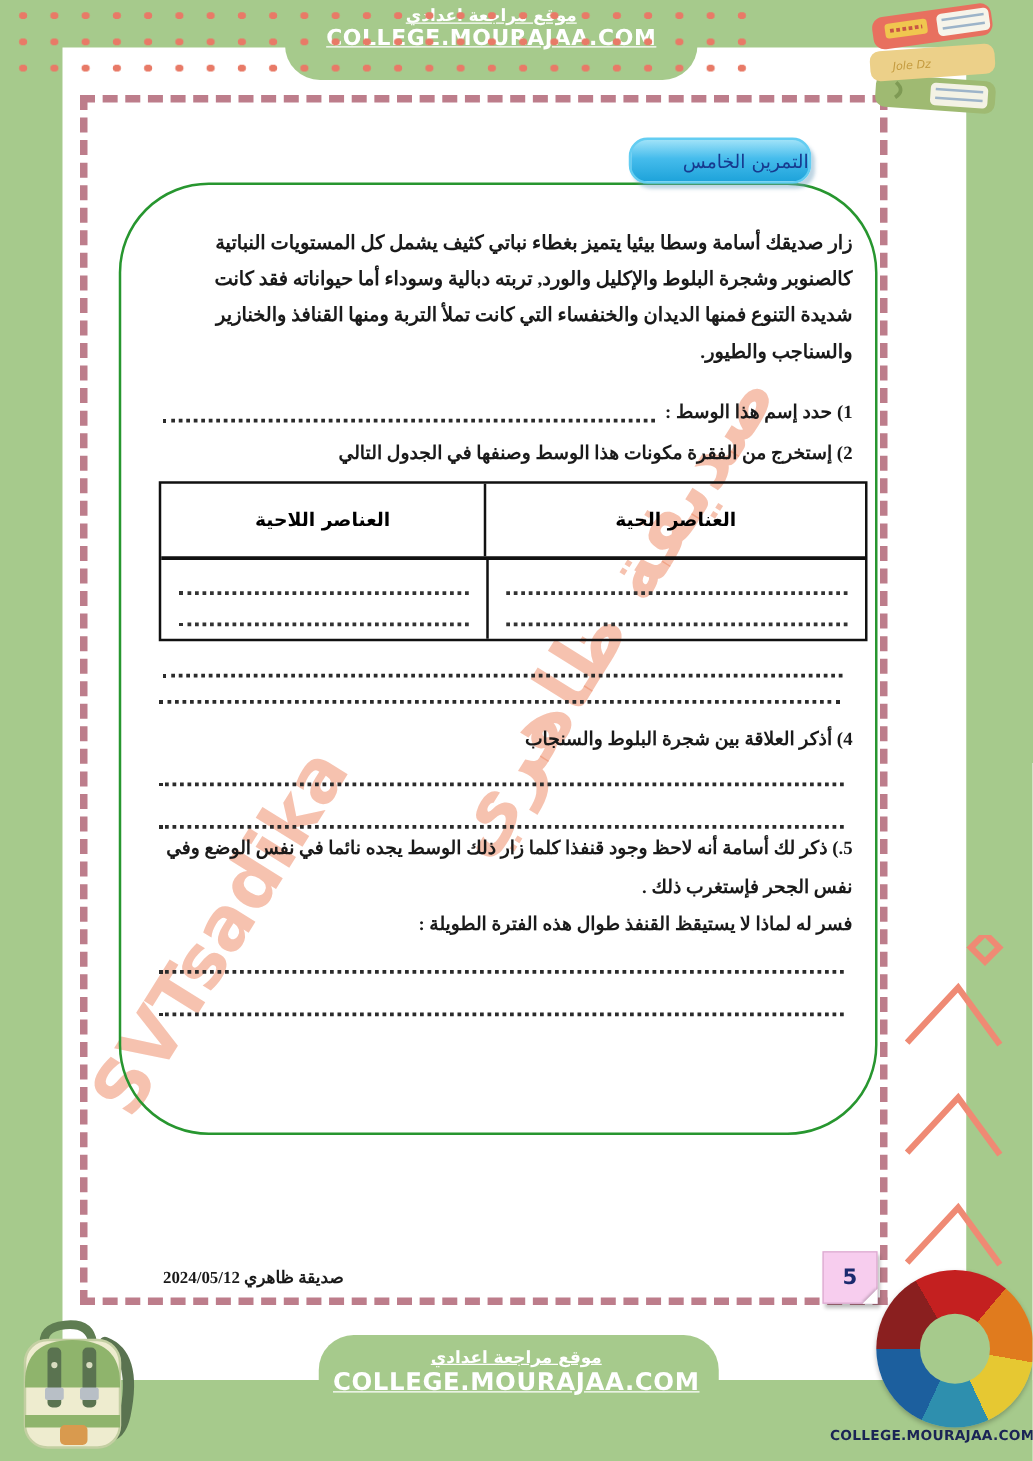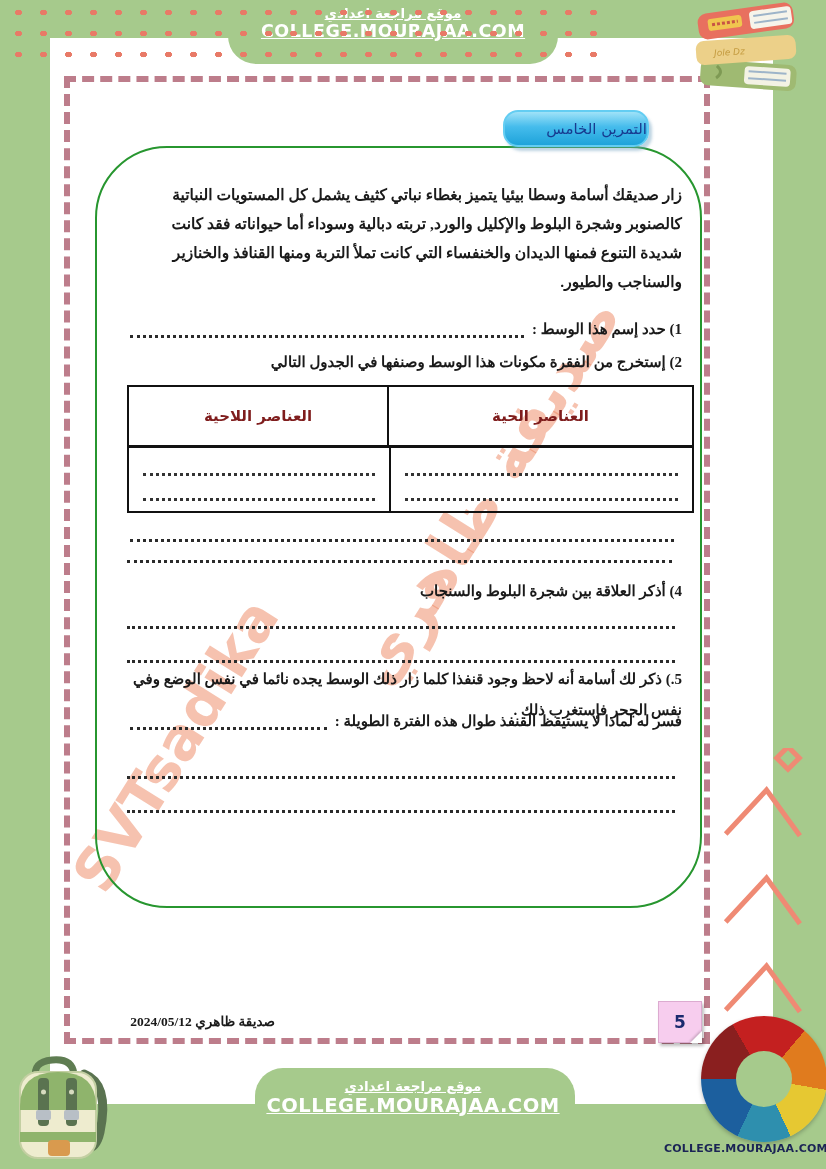--- a/index.html
+++ b/index.html
@@ -43,31 +43,31 @@
   .dotfill{flex:1;border-bottom:3px dotted #2b2b2b;margin:0 8px 3px 0;height:1em;}
   #q1{left:130px;top:320px;width:552px;}
   #q2{left:130px;top:353px;width:552px;}
   
   #tbl{left:127px;top:385px;width:567px;height:128px;border:2px solid #111;
     box-sizing:border-box;direction:rtl;display:flex;flex-direction:column;z-index:4;background:transparent;}
   #tbl .hrow{display:flex;height:58px;border-bottom:3px solid #111;}
   #tbl .brow{display:flex;flex:1;}
   #tbl .c1{width:54%;border-left:2px solid #111;display:flex;align-items:center;justify-content:center;}
   #tbl .c2{width:46%;display:flex;align-items:center;justify-content:center;}
-  #tbl .hcell{font-size:15px;font-weight:bold;color:#7f1d1d;}
+  #tbl .hcell{font-size:15px;font-weight:bold;color:#000000;}
   #tbl .bcell{flex-direction:column;justify-content:center;align-items:stretch;gap:8px;padding:0 14px;}
   .cellline{border-bottom:3px dotted #333;height:14px;}
   #q3{left:130px;top:524px;width:552px;}
   #q4{left:130px;top:582px;width:552px;}
   .dotline{border-bottom:3px dotted #2b2b2b;height:14px;z-index:4;}
   #dl1{left:127px;top:546px;width:545px;}
   #dl2{left:127px;top:612px;width:548px;}
   #dl3{left:127px;top:646px;width:548px;}
   #q5{left:130px;top:664px;width:552px;font-size:15px;line-height:31px;}
-  #q5b{left:130px;top:712px;width:552px;}
+  #q5b{left:130px;top:730px;width:552px;flex-direction:column;}
   #dl4{left:127px;top:762px;width:548px;}
   #dl5{left:127px;top:796px;width:548px;}
   
   #author{left:80px;top:1013px;width:195px;font-size:13.5px;z-index:4;}
   #pagenum{left:658px;top:1001px;width:42px;height:40px;background:#f7cdee;
     border:1px solid #dcabd0;box-shadow:2px 3px 3px rgba(0,0,0,.25);z-index:4;
     display:flex;align-items:center;justify-content:center;
     color:#1b2a6e;font-weight:bold;font-size:17px;}
   #pagenum::after{content:"";position:absolute;right:-1px;bottom:-1px;width:0;height:0;
     border-style:solid;border-width:0 0 12px 12px;border-color:transparent transparent #fff transparent;

